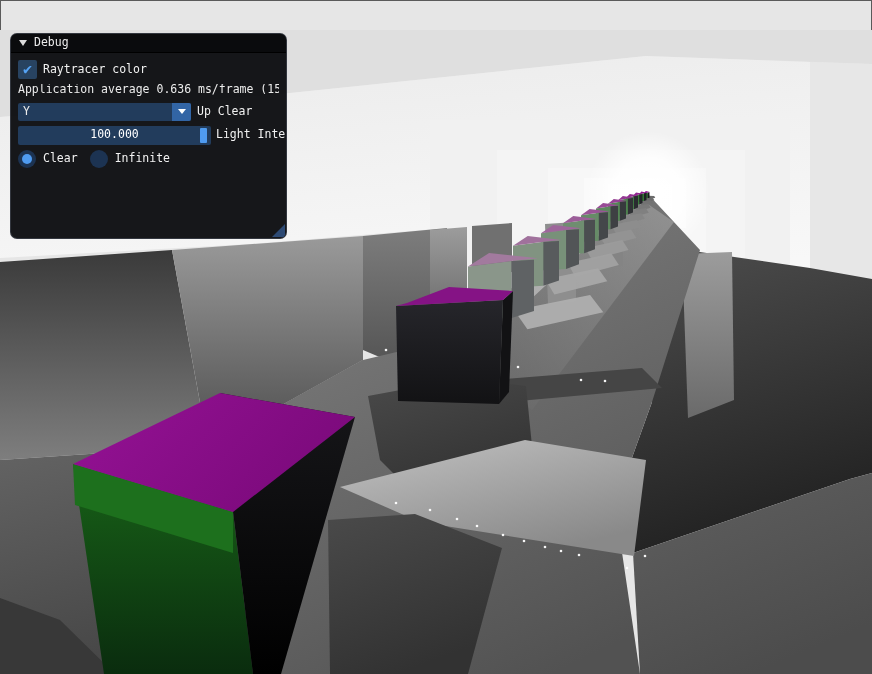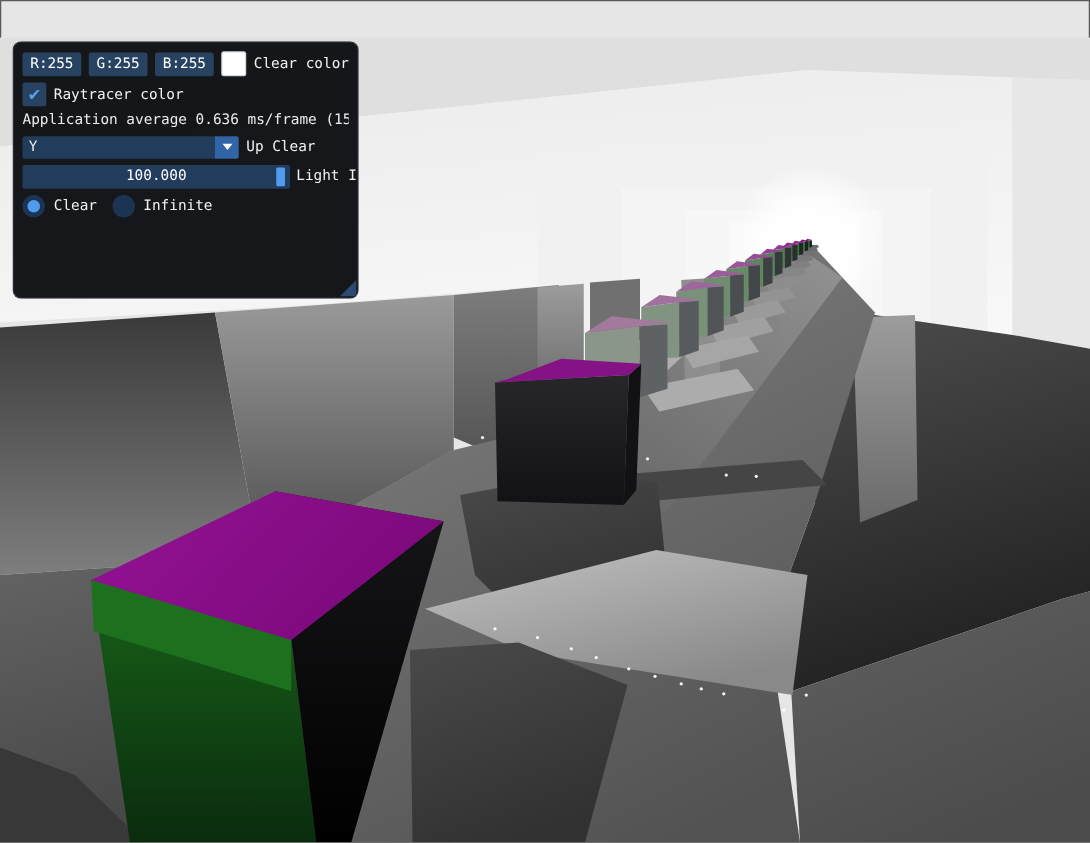--- a/index.html
+++ b/index.html
@@ -41,21 +41,21 @@
   .combo{width:173px;height:18px;background:#223c5c;border-radius:2px;display:flex;flex:none;
          margin-right:6px;overflow:hidden;}
   .combo-value{flex:1;display:flex;align-items:center;padding-left:5px;}
   .combo-arrow{width:19px;background:#3265a5;display:flex;align-items:center;justify-content:center;}
   .combo-arrow .tri{width:0;height:0;border-left:4px solid transparent;border-right:4px solid transparent;
                     border-top:5px solid #fff;}
   .sfield{position:relative;height:19px;background:#223c5c;border-radius:2px;flex:none;overflow:hidden;}
   .sfield .val{position:relative;z-index:2;display:flex;width:100%;height:100%;
                align-items:center;justify-content:center;color:#fff;}
   .grab{position:absolute;top:2px;bottom:2px;width:7px;background:#4f9bf0;border-radius:1px;z-index:1;}
-  .w56{width:56px;margin-right:5px;} .w57{width:57px;margin-right:5px;} .w178{width:214px;margin-right:5px;}
+  .w56{width:56px;margin-right:5px;} .w57{width:57px;margin-right:5px;} .w178{width:193px;margin-right:5px;}
   .radio{width:18px;height:18px;border-radius:50%;background:#1c3352;flex:none;
          display:flex;align-items:center;justify-content:center;margin-right:7px;}
   .radio-dot{width:10px;height:10px;border-radius:50%;background:#4f9bf0;}
   .ml10{margin-left:12px;}
   .resize-grip{position:absolute;right:1px;bottom:1px;width:0;height:0;
                border-left:13px solid transparent;border-bottom:13px solid #2d4a74;}
 </style>
 </head>
 <body>
 
@@ -258,29 +258,26 @@
 
     <g>
       <polygon points="73,464 233,512 253,674 104,674" fill="url(#gGreenBig)"></polygon>
       <polygon points="73,464 233,512 233,553 75,505" fill="#1d701d"></polygon>
       <polygon points="220,393 355,417 281,674 253,674 233,512" fill="url(#gBlackFace)"></polygon>
       <polygon points="73,464 220,393 355,417 233,512" fill="url(#gMagBig)"></polygon>
     </g>
   </svg>
 
   <div class="panel">
+    <div class="panel-title">
+      <span class="tri-down"></span>
+      <span>Debug</span>
+    </div>
     <div class="panel-body">
 
-      <div class="row g6">
-        <span class="dragbox">R:255</span>
-        <span class="dragbox">G:255</span>
-        <span class="dragbox">B:255</span>
-        <span class="swatch"></span>
-        <span class="wlabel">Clear color</span>
-      </div>
 
       <div class="row g6">
         <span class="checkbox">
           <span class="checkmark">✔</span>
         </span>
         <span class="wlabel">Raytracer color</span>
       </div>
 
       <div class="perf">Application average 0.636 ms/frame (1572 FPS)</div>
 

